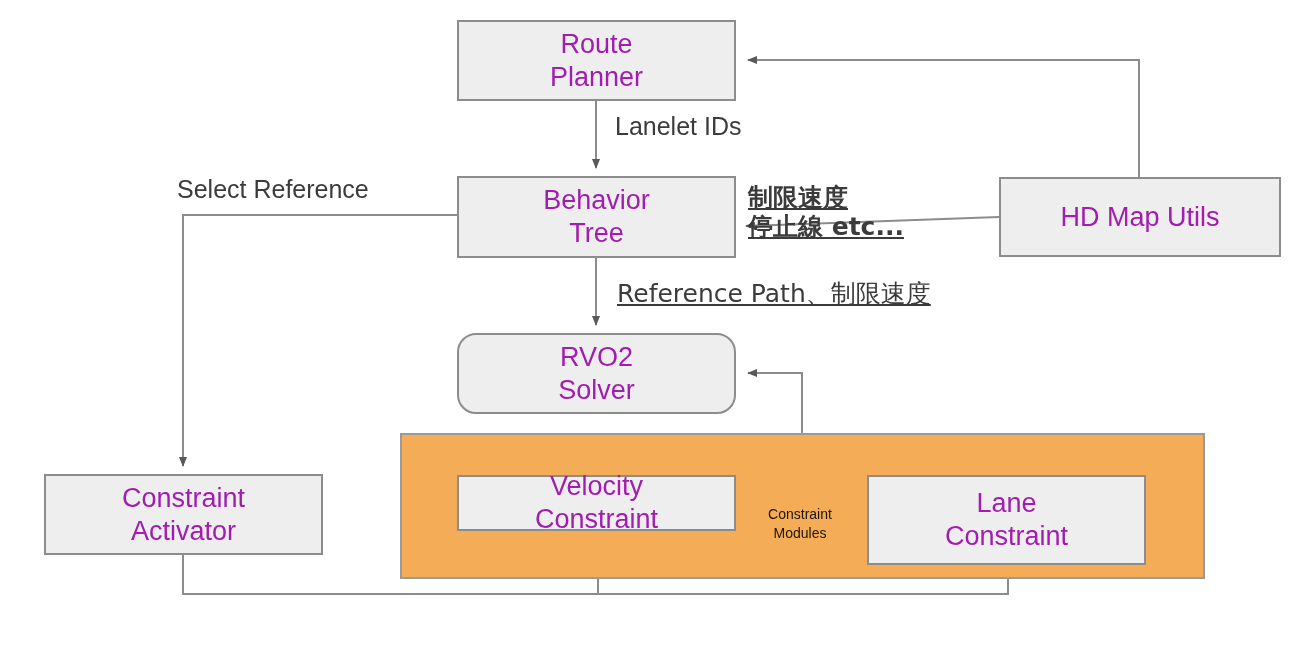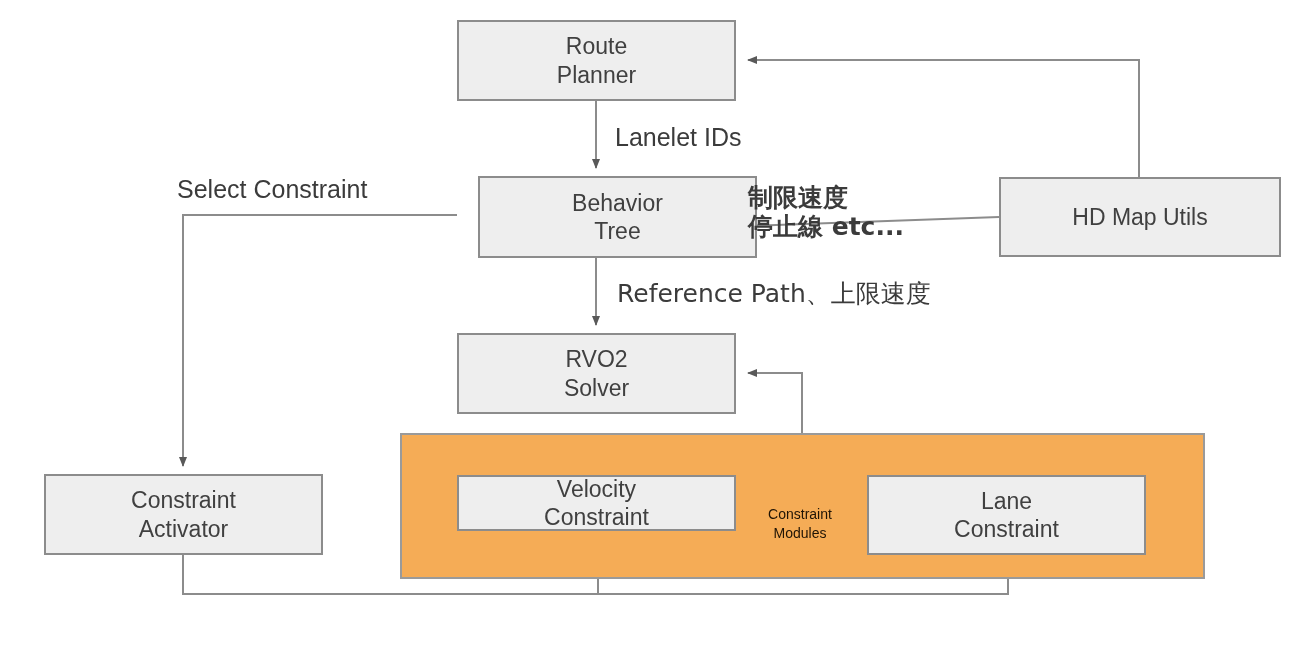--- a/index.html
+++ b/index.html
@@ -25,22 +25,22 @@
   }
   .node {
     position: absolute;
     box-sizing: border-box;
     background: #eeeeee;
     border: 2px solid #8c8c8c;
     display: flex;
     flex-direction: column;
     align-items: center;
     justify-content: center;
-    color: #404040;
-    font-size: 23px;
+    color: #a21caf;
+    font-size: 27px;
     line-height: 1.22;
     text-align: center;
     white-space: pre-line;
   }
   .group-box {
     position: absolute;
     box-sizing: border-box;
     background: #f5ac56;
     border: 2px solid #9a9a9a;
   }
@@ -56,20 +56,21 @@
     position: absolute;
     color: #1f1405;
     font-size: 14px;
     line-height: 1.35;
     text-align: center;
     white-space: pre-line;
     font-weight: 400;
   }
   .jp {
     font-family: "DejaVu Sans", "Liberation Sans", sans-serif;
+    text-decoration: underline;
   }
 </style>
 </head>
 <body>
 
 <div id="canvas">
 
   <svg class="wires" viewBox="0 0 1300 651" xmlns="http://www.w3.org/2000/svg">
     <defs>
       <marker id="arrowhead" markerWidth="10" markerHeight="8" refX="9" refY="4" orient="auto" markerUnits="userSpaceOnUse">
@@ -111,40 +112,40 @@
   </svg>
 
   <div class="group-box" style="left:400px; top:433px; width:805px; height:146px;"></div>
 
   <div class="group-label" style="left:745px; top:505px; width:110px;">Constraint
 Modules</div>
 
   <div class="node" style="left:457px; top:20px; width:279px; height:81px;">Route
 Planner</div>
 
-  <div class="node" style="left:457px; top:176px; width:279px; height:82px;margin-left:21px;">Behavior
+  <div class="node" style="left:457px; top:176px; width:279px; height:82px;">Behavior
 Tree</div>
 
   <div class="node" style="left:999px; top:177px; width:282px; height:80px;">HD Map Utils</div>
 
-  <div class="node" style="left:457px; top:333px; width:279px; height:81px;">RVO2
+  <div class="node" style="left:457px; top:333px; width:279px; height:81px;border-radius:19px;">RVO2
 Solver</div>
 
   <div class="node" style="left:44px; top:474px; width:279px; height:81px;">Constraint
 Activator</div>
 
   <div class="node" style="left:457px; top:475px; width:279px; height:56px;">Velocity
 Constraint</div>
 
-  <div class="node" style="left:867px; top:475px; width:279px; height:80px;">Lane
+  <div class="node" style="left:867px; top:475px; width:279px; height:90px;">Lane
 Constraint</div>
 
-  <div class="edge-label" style="left:615px; top:123px;">Lanelet IDs</div>
+  <div class="edge-label" style="left:615px; top:112px;">Lanelet IDs</div>
 
-  <div class="edge-label" style="left:177px; top:175px;">Select Constraint</div>
+  <div class="edge-label" style="left:177px; top:175px;">Select Reference</div>
 
   <div class="edge-label jp" style="left:748px; top:183px; font-weight:600;">制限速度
 停止線   etc...</div>
 
-  <div class="edge-label jp" style="left:617px; top:279px;">Reference Path、上限速度</div>
+  <div class="edge-label jp" style="left:617px; top:279px;">Reference Path、制限速度</div>
 
 
 </div>
 
 </body></html>

